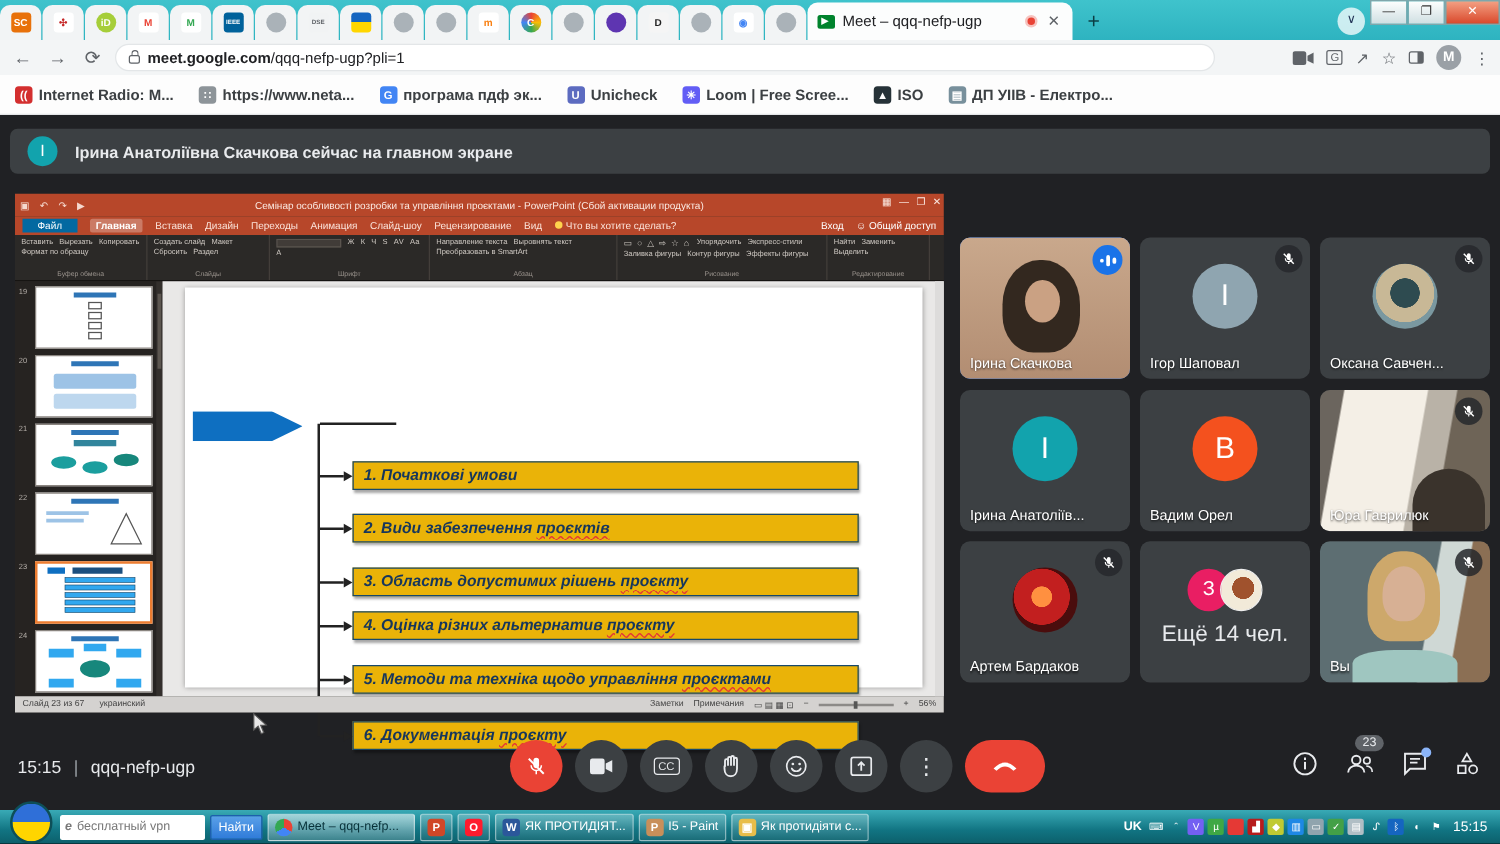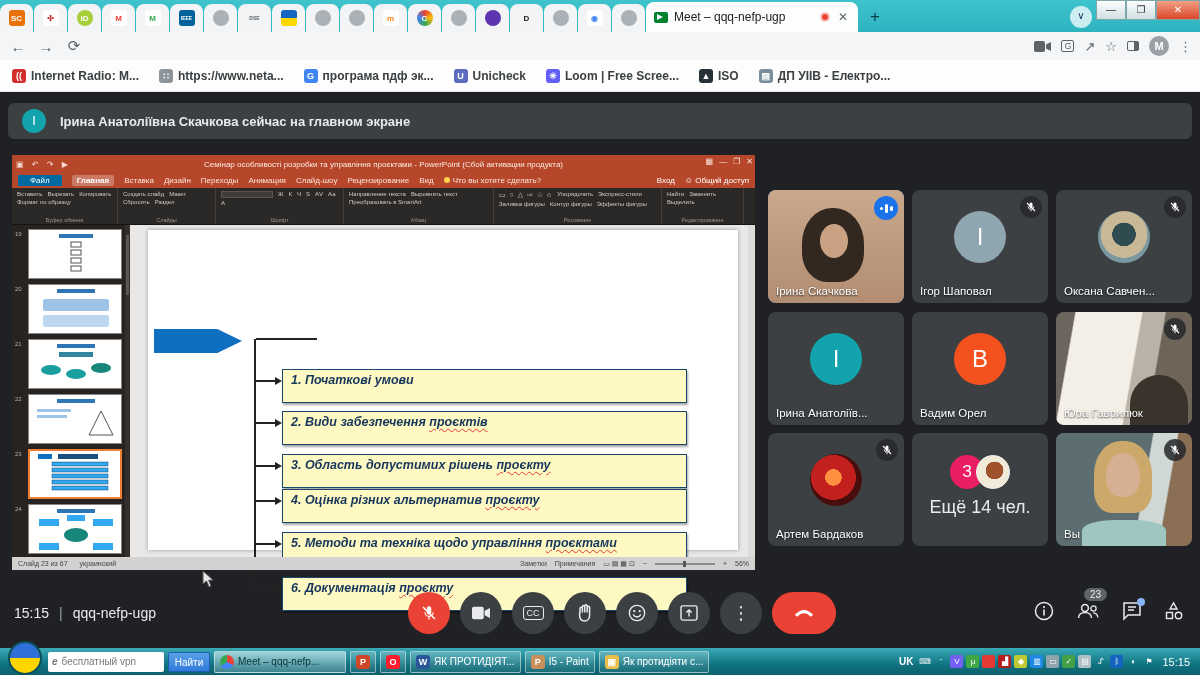--- a/index.html
+++ b/index.html
@@ -105,21 +105,21 @@
   .canvscroll { position:absolute; right:0; top:0; width:7px; height:332px; background:#dddcdb; }
 
   
   .s-arrow { position:absolute; left:24px; top:104px; width:88px; height:24px; background:#0e6fc1;
     clip-path:polygon(0 0,72% 0,100% 50%,72% 100%,0 100%); }
   .s-title { position:absolute; left:187px; top:101px; width:330px; height:26px; background:#1b4f7e;
     color:#fff; font-weight:bold; font-size:13.5px; text-align:center; line-height:26px;
     box-shadow:1px 2px 2px rgba(0,0,0,.4); }
   .s-vline { position:absolute; left:124px; top:114px; width:2px; background:#222; }
   .s-hline { position:absolute; height:2px; background:#222; }
-  .s-item { position:absolute; left:152px; width:405px; height:34px; background:#fef9c3;
+  .s-item { position:absolute; left:152px; width:405px; height:23px; background:#eab308;
     border:1.5px solid #17486b; color:#16365c; font-weight:bold; font-style:italic; font-size:12.5px;
     line-height:21px; padding-left:8px; box-shadow:1px 2px 2px rgba(0,0,0,.35); white-space:nowrap; }
   .arrowhead { position:absolute; width:0; height:0; border-left:7px solid #222;
     border-top:4px solid transparent; border-bottom:4px solid transparent; }
   .sq { text-decoration:underline; text-decoration-style:wavy; text-decoration-color:#e53935;
     text-decoration-thickness:1px; text-underline-offset:2px; }
   .ppt-status { position:absolute; left:0; top:402px; width:743px; height:13px; background:#d4d2d0;
     display:flex; align-items:center; gap:12px; padding:0 6px; font-size:7px; color:#444; }
   .ppt-status .right { margin-left:auto; display:flex; gap:8px; align-items:center; }
   .zoombar { width:60px; height:2px; background:#8c8a88; position:relative; }
@@ -284,20 +284,24 @@
       <div class="winbtn">—</div>
       <div class="winbtn">❐</div>
       <div class="winbtn close">✕</div>
     </div>
   </div>
 
   <div class="toolbar">
     <span class="navic">←</span>
     <span class="navic">→</span>
     <span class="navic">⟳</span>
+    <div class="omnibox">
+      <span class="lock"></span>
+      <span class="url"><b>meet.google.com</b><span>/qqq-nefp-ugp?pli=1</span></span>
+    </div>
     <div class="tbicons">
       <svg class="tbic" width="17" height="13" viewBox="0 0 17 13">
           <rect x="0" y="1" width="11" height="11" rx="2" fill="#5f6368"></rect>
           <path d="M12 4.5l5-2.5v9l-5-2.5z" fill="#5f6368"></path>
         </svg>
       <span class="tbic" style="border:1px solid #5f6368;border-radius:2px;padding:0 2px;font-size:9px;">G</span>
       <span class="tbic">↗</span>
       <span class="tbic">☆</span>
       <span class="tbic" style="border:1.5px solid #5f6368;border-radius:2px;width:12px;height:10px;display:inline-block;border-right-width:5px;"></span>
       <span class="avatarM">M</span>
@@ -718,21 +722,21 @@
     </div>
   </div>
 
   <div class="taskbar">
     <div class="orb"></div>
     <div class="tsearch">
       <span class="eicon">e</span>
       <span>бесплатный vpn</span>
     </div>
     <div class="findbtn">Найти</div>
-    <div class="taskbtn active" style="width:132px;">
+    <div class="taskbtn active" style="width:118px;">
       <span class="tico" style="background:conic-gradient(#ea4335 0 33%,#4285f4 33% 66%,#34a853 66% 100%);border-radius:50%;"></span>
       <span>Meet – qqq-nefp...</span>
     </div>
     <div id="taskbtns" style="display:flex;gap:4px;align-items:center;">
         <div class="taskbtn">
           <span class="tico" style="background: rgb(208, 71, 39);">P</span>
         </div>
         <div class="taskbtn">
           <span class="tico" style="background: rgb(255, 27, 45);">O</span>
         </div>

